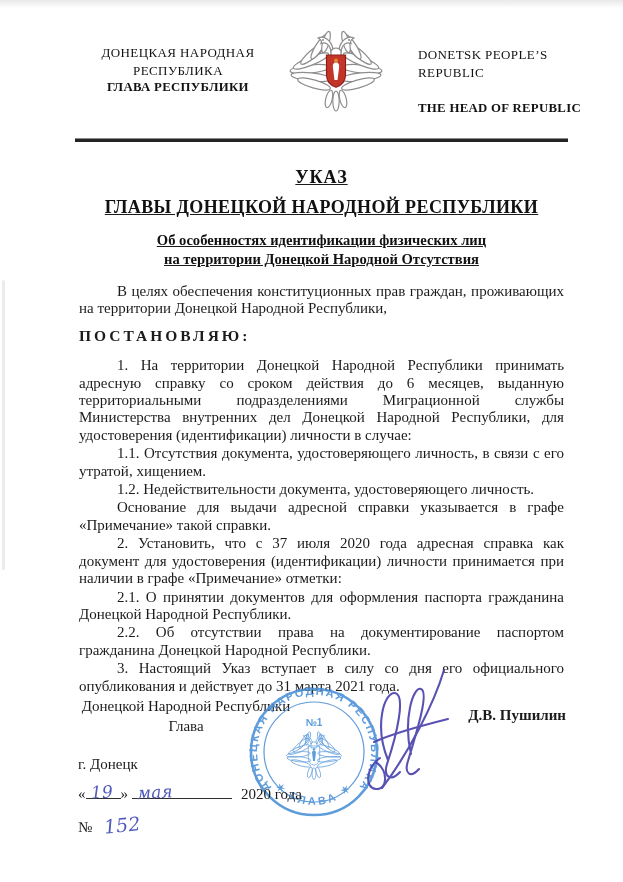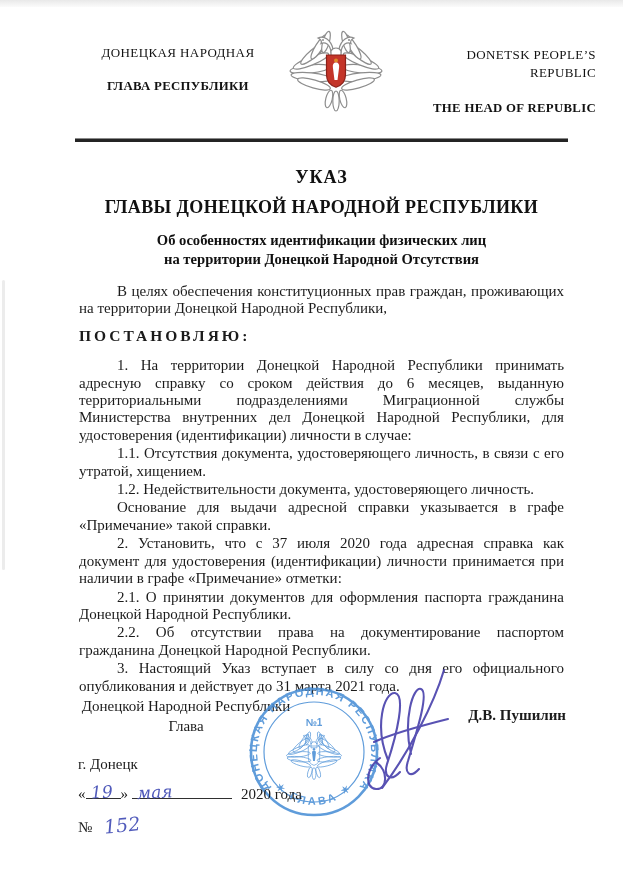--- a/index.html
+++ b/index.html
@@ -10,31 +10,31 @@
     color:#1b1b1b;
     -webkit-font-smoothing:antialiased;
   }
   .scan-edge-top{position:absolute;left:0;top:0;width:623px;height:7px;
     background:linear-gradient(to bottom,#e3e3e3,#fafafa);opacity:.8;}
   .scan-edge-left{position:absolute;left:2px;top:280px;width:3px;height:290px;
     background:#dcdcdc;opacity:.55;border-radius:2px;}
 
   
   .hdr-left{position:absolute;left:80px;top:44px;width:196px;text-align:center;}
-  .hdr-right{position:absolute;left:418px;top:46px;width:178px;text-align:right;}
+  .hdr-right{position:absolute;left:418px;top:46px;width:178px;text-align:left;}
   .hdr-org{font-weight:normal;font-size:13px;line-height:18px;letter-spacing:.4px;color:#121212;}
-  .hdr-sub{font-weight:bold;font-size:12.8px;margin-top:17px;letter-spacing:.3px;color:#121212;}
+  .hdr-sub{font-weight:bold;font-size:12.8px;letter-spacing:.3px;color:#121212;}
   .hdr-right .hdr-sub{margin-top:19px;}
   .emblem{position:absolute;left:286px;top:25px;}
 
   .rule{position:absolute;left:75px;right:55px;top:138px;height:3px;
     background:#242424;border-top:1px solid #8a8a8a;}
 
   
-  .title-block{position:absolute;left:75px;right:55px;top:167px;text-align:center;}
+  .title-block{position:absolute;left:75px;right:55px;top:167px;text-align:center;text-decoration:underline;}
   .t1{font-size:18px;font-weight:bold;letter-spacing:1px;color:#111;}
   .t2{font-size:18px;font-weight:bold;letter-spacing:.4px;margin-top:9px;color:#111;}
   .t3{font-size:14.6px;font-weight:bold;line-height:18.5px;margin-top:13px;color:#111;}
 
   
   .body-text{position:absolute;left:78px;top:282px;width:487px;
     font-size:15px;line-height:17.4px;text-align:justify;}
   .body-text p{margin:1px;text-indent:38px;}
   .resolve{margin-top:9px !important;text-indent:0 !important;
     font-weight:bold;letter-spacing:3px;font-size:15.5px;text-align:left;}
@@ -102,20 +102,21 @@
     </g>
   </defs>
 </svg>
 
 <div class="scan-edge-top"></div>
 <div class="scan-edge-left"></div>
 
 <div class="hdr-left">
   <div class="hdr-org">
     <div>ДОНЕЦКАЯ НАРОДНАЯ</div>
+    <div>РЕСПУБЛИКА</div>
   </div>
   <div class="hdr-sub">ГЛАВА РЕСПУБЛИКИ</div>
 </div>
 
 <svg class="emblem" width="100" height="96" viewBox="0 0 100 96">
   <use href="#eagle" style="--feather-fill:#ffffff; --line:#8d8d8d; --shield-fill:#c43529; --shield-stroke:#8c2019; --figure-fill:#ffffff; --halo-fill:#e08a28;"></use>
 </svg>
 
 <div class="hdr-right">
   <div class="hdr-org">

